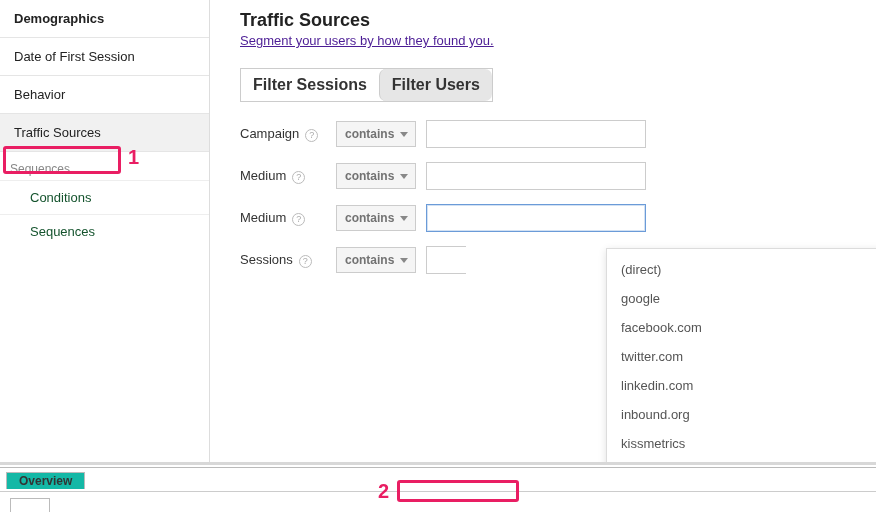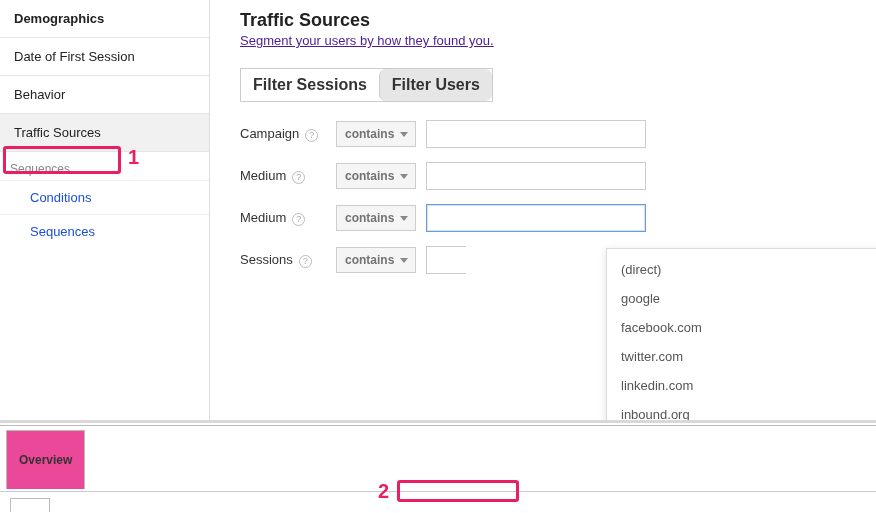--- a/index.html
+++ b/index.html
@@ -8,42 +8,42 @@
   .top { display: flex; flex: 1 1 auto; overflow: hidden; background: #fff; }
   .sidebar { width: 210px; border-right: 1px solid #ddd; display: flex; flex-direction: column; }
   .side-item { padding: 11px 14px; border-top: 1px solid #e5e5e5; font-size: 13px; color: #222; cursor: pointer; position: relative; background: #fff; }
   .side-item:first-child { border-top: none; font-weight: bold; }
   .side-item.active { background: #f1f1f1; }
   .side-item.active::after {
     content: ""; position: absolute; right: -10px; top: 50%; margin-top: -10px;
     border: 10px solid transparent; border-left-color: #f1f1f1;
   }
   .side-heading { padding: 10px 12px 4px 10px; color: #888; font-size: 12px; border-top: 1px solid #e5e5e5; cursor: default; }
-  .side-sub { padding: 9px 14px 9px 30px; font-size: 13px; color: #1d4ed8; cursor: pointer; border-top: 1px solid #eee; }
+  .side-sub { padding: 9px 14px 9px 30px; font-size: 13px; color: #14532d; cursor: pointer; border-top: 1px solid #eee; }
   .main { flex: 1; padding: 10px 20px 10px 30px; position: relative; overflow: visible; }
   .page-title { font-size: 18px; font-weight: bold; color: #222; margin-bottom: 2px; }
   .subtitle { font-size: 13px; color: #4c1d95; margin-bottom: 20px; text-decoration: underline; }
   .filter-toggle { display: inline-flex; border: 1px solid #ccc; margin-bottom: 18px; }
   .filter-btn { padding: 7px 12px; font-size: 16px; font-weight: bold; background: #fff; cursor: pointer; }
   .filter-btn.active { background: #e6e6e6; }
   .filter-btn + .filter-btn { border-left: 1px solid #ccc; border-radius: 7px; }
   .row { display: flex; align-items: center; margin-bottom: 14px; position: relative; }
   .row-label { width: 78px; font-size: 13px; color: #333; display: flex; align-items: flex-start; gap: 6px; }
   .help-icon-wrap { position: relative; top: 0; }
   .help-icon { width: 13px; height: 13px; border: 1px solid #bbb; border-radius: 50%; display: inline-flex; align-items: center; justify-content: center; font-size: 9px; color: #aaa; line-height: 1; }
   .operator { display: inline-flex; align-items: center; gap: 6px; border: 1px solid #ccc; background: #f5f5f5; padding: 5px 8px; font-size: 12px; font-weight: bold; color: #737373; margin: 0 10px 0 18px; cursor: pointer; width: 80px; justify-content: space-between; }
   .caret { width: 0; height: 0; border-left: 4px solid transparent; border-right: 4px solid transparent; border-top: 5px solid #888; }
   .text-input { border: 1px solid #ccc; height: 28px; width: 220px; padding: 0 6px; font-size: 13px; background: #fff; outline: none; }
   .text-input.focus { border: 1px solid #6b9bd8; box-shadow: 0 0 0 1px rgba(107,155,216,.3) inset; }
   .dropdown { position: absolute; left: 396px; top: 248px; width: 300px; background: #fff; border: 1px solid #dcdcdc; box-shadow: 0 2px 8px rgba(0,0,0,.12); padding: 6px 0 10px 0; z-index: 20; }
   .dd-item { padding: 7px 14px; font-size: 13px; color: #555; cursor: pointer; }
   .footer { border-top: 3px solid #d8d8d8; background: #fff; }
   .footer-inner { border-top: 1px solid #bbb; margin-top: 2px; }
   .tab-strip { display: flex; align-items: flex-end; padding-left: 6px; }
-  .tab { border: 1px solid #bbb; border-bottom: none; background: #ec4899; padding: 22px 12px; font-size: 12px; font-weight: bold; margin-top: 4px; }
+  .tab { border: 1px solid #bbb; border-bottom: none; background: #14b8a6; padding: 1px 12px; font-size: 12px; font-weight: bold; margin-top: 4px; }
   .footer-bottom { height: 22px; border-top: 1px solid #ccc; margin-top: 2px; }
   .footer-small-box { width: 40px; height: 14px; border-top: 1px solid #bbb; border-left: 1px solid #bbb; border-right: 1px solid #bbb; margin-left: 10px; margin-top: 6px; }
 
   
   .annot-box-1 { position: absolute; border: 3px solid #e91e63; border-radius: 3px; pointer-events: none; z-index: 30; left: 3px; top: 146px; width: 118px; height: 28px; }
   .annot-label-1 { position: absolute; left: 128px; top: 146px; font-size: 20px; font-weight: bold; color: #e91e63; z-index: 30; }
   .annot-box-2 { position: absolute; border: 3px solid #e91e63; border-radius: 3px; pointer-events: none; z-index: 30; left: 397px; top: 480px; width: 122px; height: 22px; }
   .annot-label-2 { position: absolute; left: 378px; top: 480px; font-size: 20px; font-weight: bold; color: #e91e63; z-index: 30; }
 </style>
 </head>

